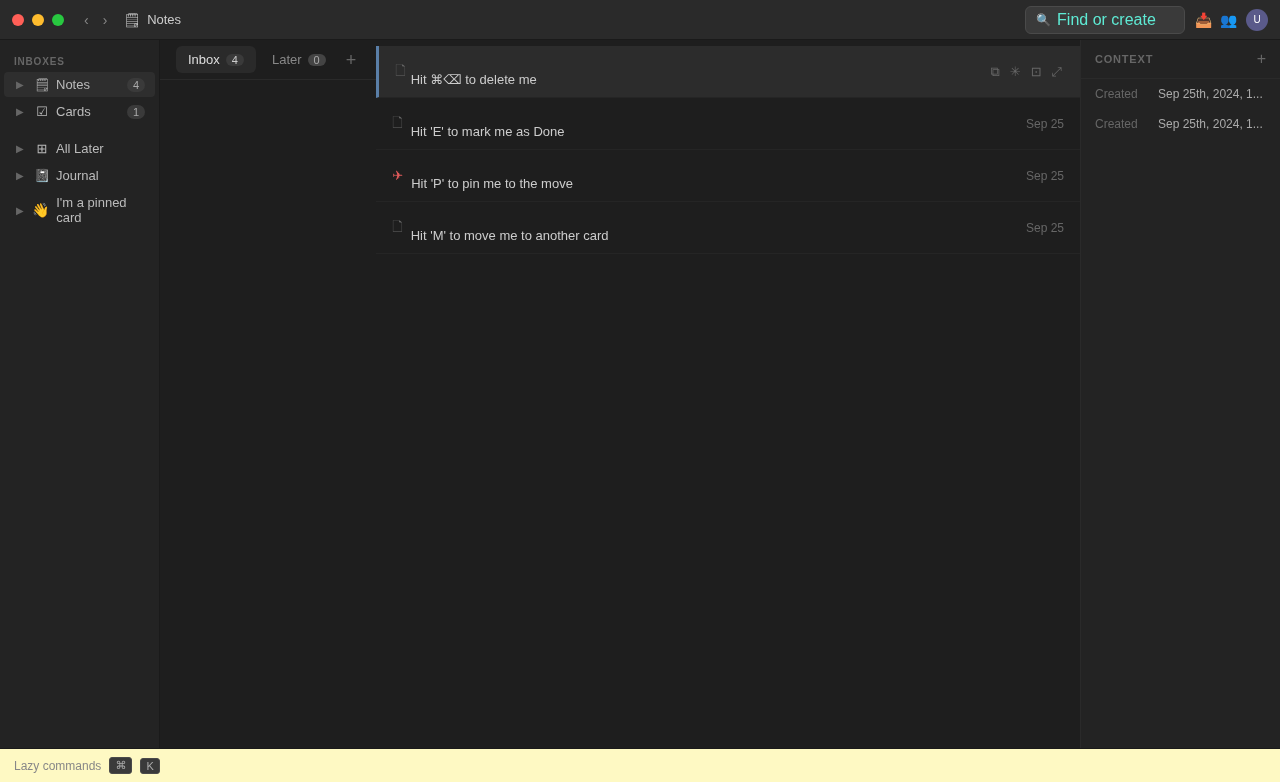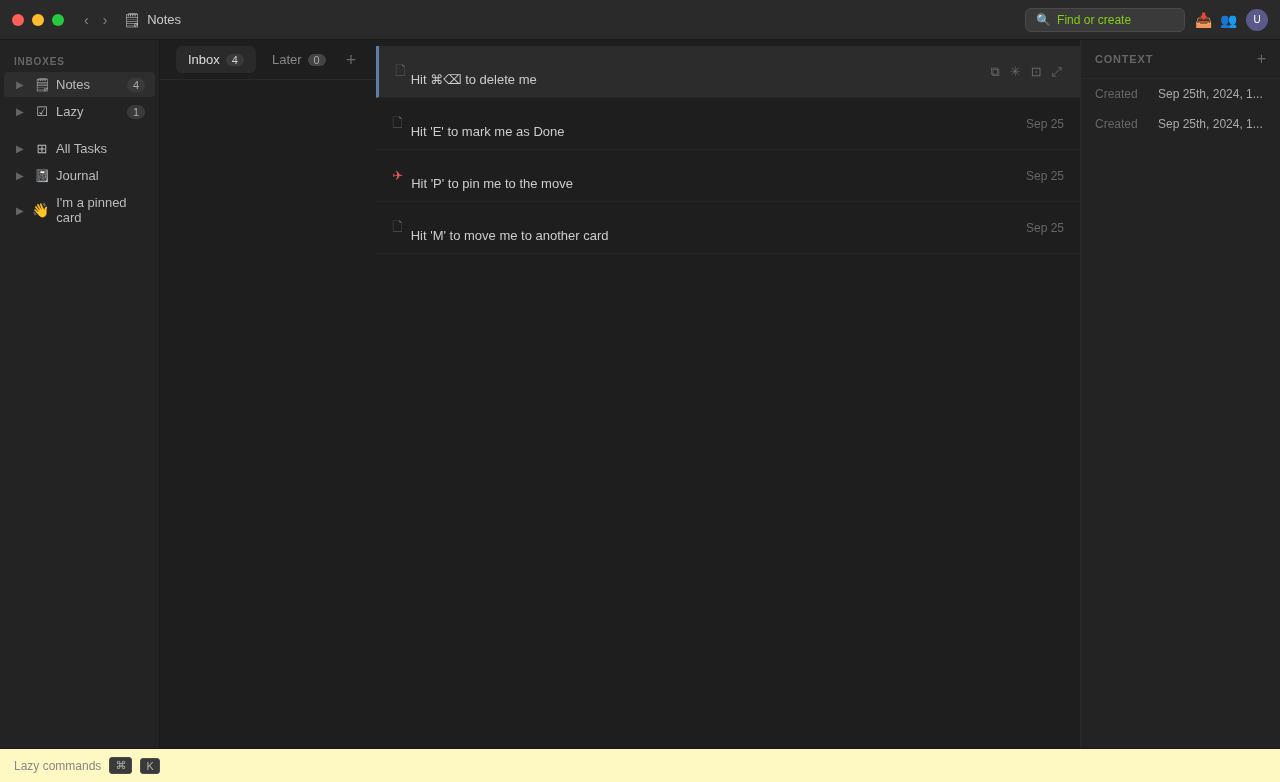--- a/index.html
+++ b/index.html
@@ -385,21 +385,21 @@
     <button class="nav-btn">‹</button>
     <button class="nav-btn">›</button>
   </div>
   <div class="titlebar-title">
     <span class="icon">🗒</span>
     <span>Notes</span>
   </div>
   <div class="titlebar-right">
     <div class="search-bar">
       <span>🔍</span>
-      <span style="font-size:12px;color:#84cc16;">Find or create</span>
+      <span style="font-size:16px;color:#5eead4;">Find or create</span>
     </div>
     <div class="titlebar-icons">
       <span class="titlebar-icon">📥</span>
       <span class="titlebar-icon">👥</span>
       <div class="avatar">U</div>
     </div>
   </div>
 </div>
 
 <div class="main">
@@ -410,30 +410,30 @@
     <div class="sidebar-item active">
       <span class="chevron">▶</span>
       <span class="item-icon">🗒</span>
       <span class="item-label">Notes</span>
       <span class="badge">4</span>
     </div>
 
     <div class="sidebar-item">
       <span class="chevron">▶</span>
       <span class="item-icon">☑</span>
-      <span class="item-label">Lazy</span>
+      <span class="item-label">Cards</span>
       <span class="badge">1</span>
     </div>
 
     <div style="margin-top:10px;"></div>
 
     <div class="sidebar-item">
       <span class="chevron">▶</span>
       <span class="item-icon">⊞</span>
-      <span class="item-label">All Tasks</span>
+      <span class="item-label">All Later</span>
     </div>
 
     <div class="sidebar-item">
       <span class="chevron">▶</span>
       <span class="item-icon">📓</span>
       <span class="item-label">Journal</span>
     </div>
 
 
     <div class="pinned-item">

